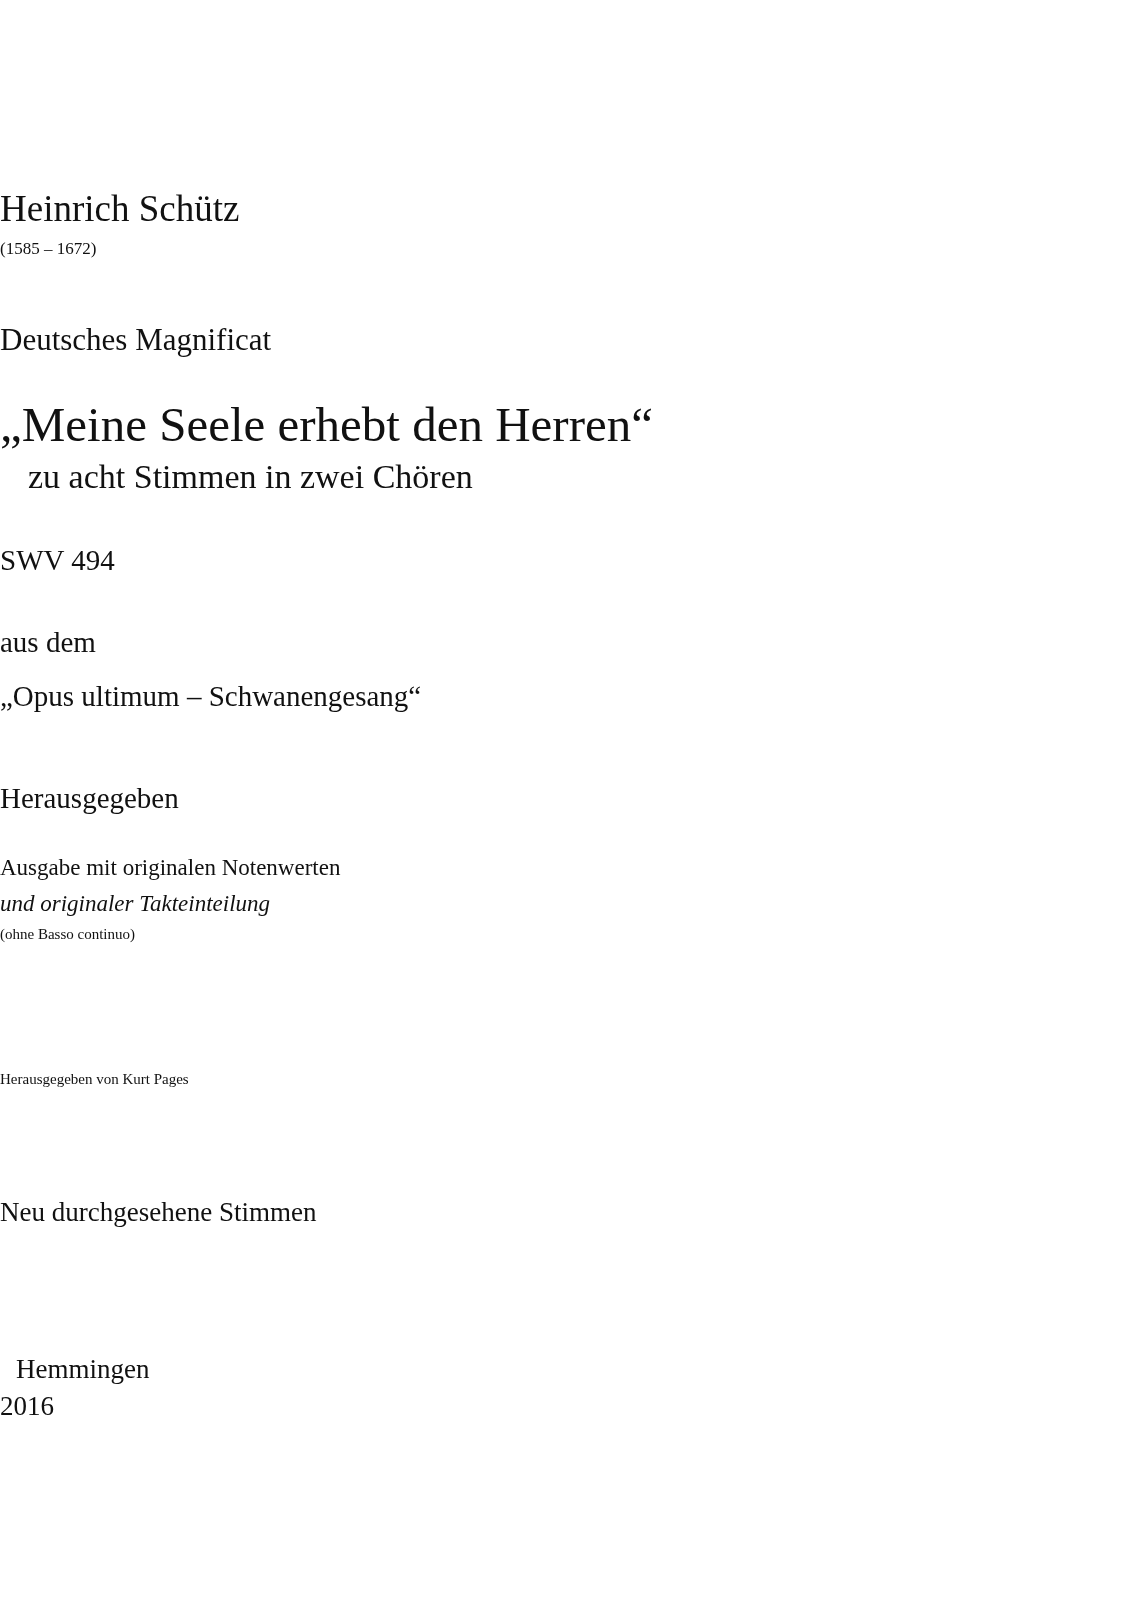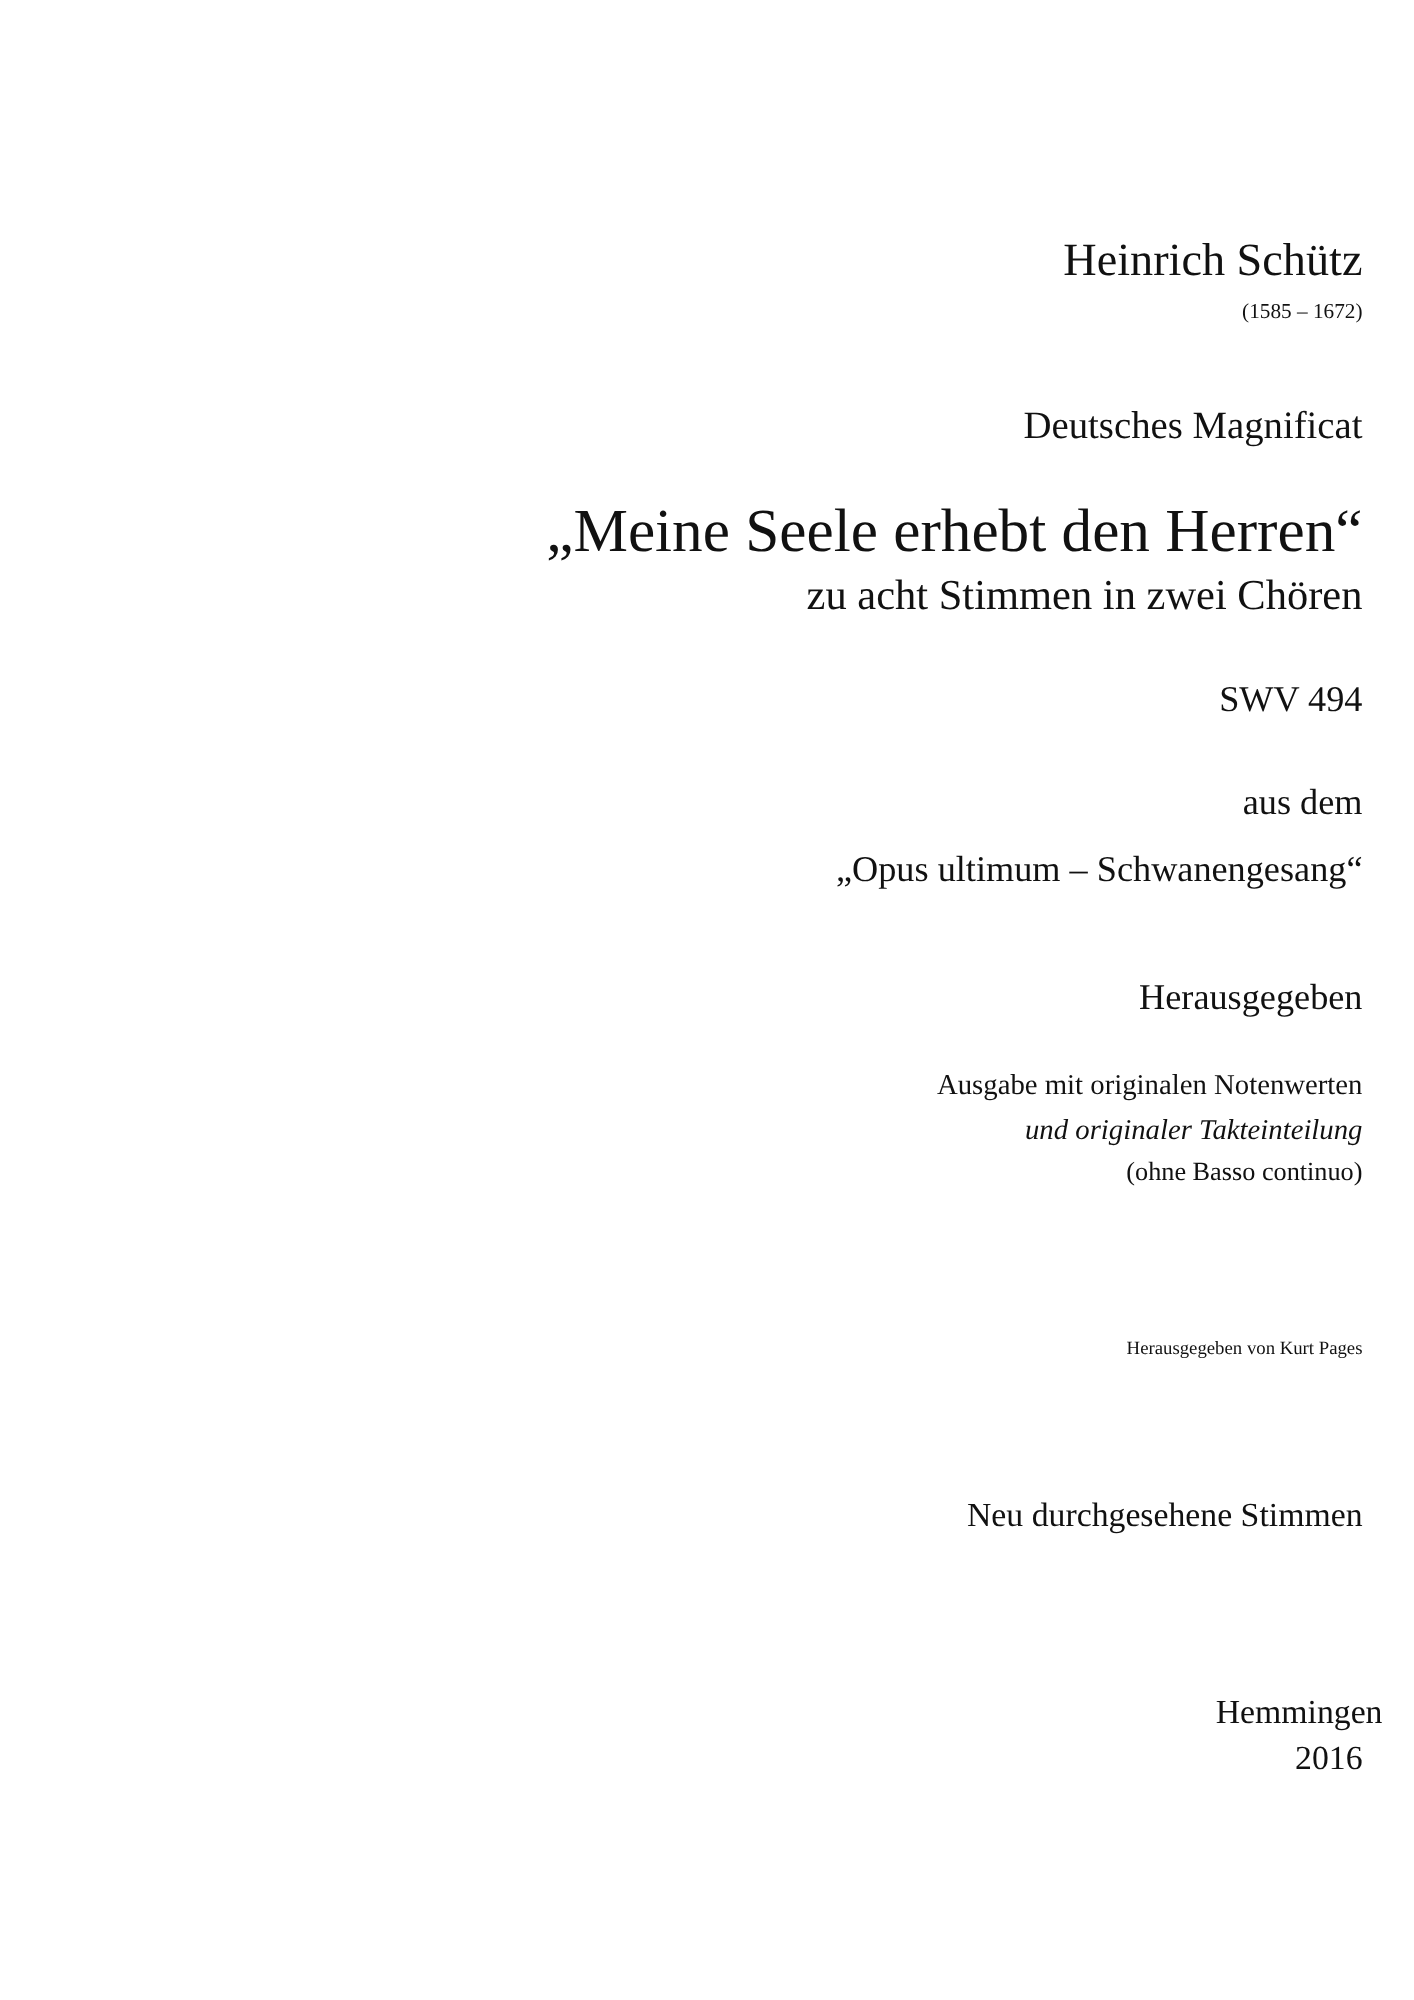--- a/index.html
+++ b/index.html
@@ -12,36 +12,36 @@
       height: 1600px;
       position: relative;
       overflow: hidden;
       color: #111111;
       font-family: "Liberation Serif", "DejaVu Serif", serif;
     }
     .line {
       position: absolute;
       left: 0;
       width: 1090px;
-      text-align: right;
+      text-align: left;
       white-space: nowrap;
       line-height: 1;
     }
     .composer { top: 190px; font-size: 37px; }
     .dates { top: 240px; font-size: 17px; }
     .work-type { top: 324px; font-size: 31px; }
     .main-title { top: 400px; font-size: 49px; }
-    .subtitle { top: 460px; font-size: 34px; }
+    .subtitle { top: 460px; font-size: 34px; margin-left: 28px; }
     .catalog { top: 546px; font-size: 29px; }
     .from { top: 628px; font-size: 29px; }
     .collection { top: 682px; font-size: 29px; }
     .score-type { top: 784px; font-size: 29px; }
     .edition-1 { top: 856px; font-size: 23px; }
     .edition-2 { top: 892px; font-size: 23px; font-style: italic; }
-    .edition-3 { top: 927px; font-size: 21px; }
+    .edition-3 { top: 927px; font-size: 15px; }
     .editor { top: 1072px; font-size: 15px; }
     .revised { top: 1199px; font-size: 27px; }
     .place { top: 1356px; font-size: 27px; margin-left: 16px; }
     .year { top: 1393px; font-size: 27px; font-family: Liberation Serif, serif; }
   </style>
 </head>
 <body>
 
 <div>
   <div class="line composer">Heinrich Schütz</div>

